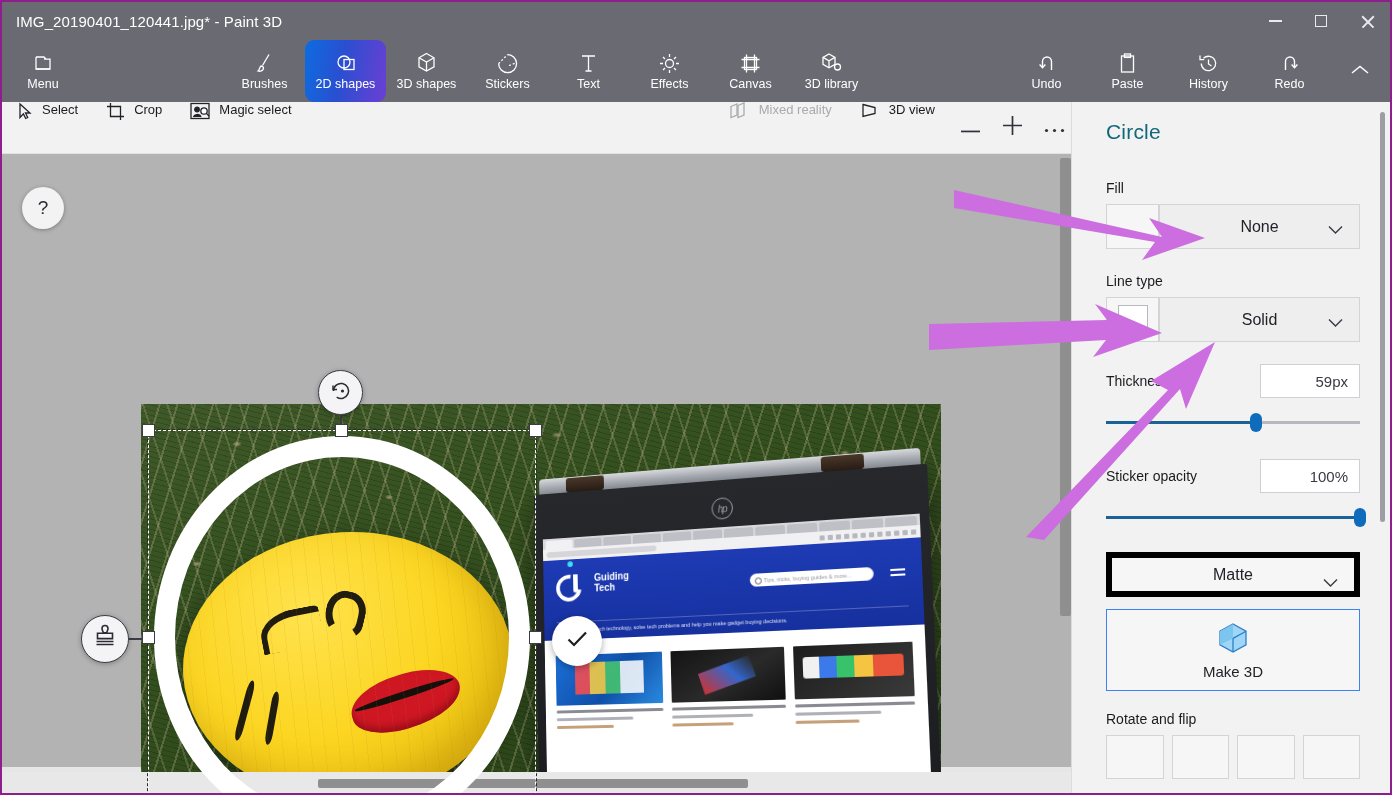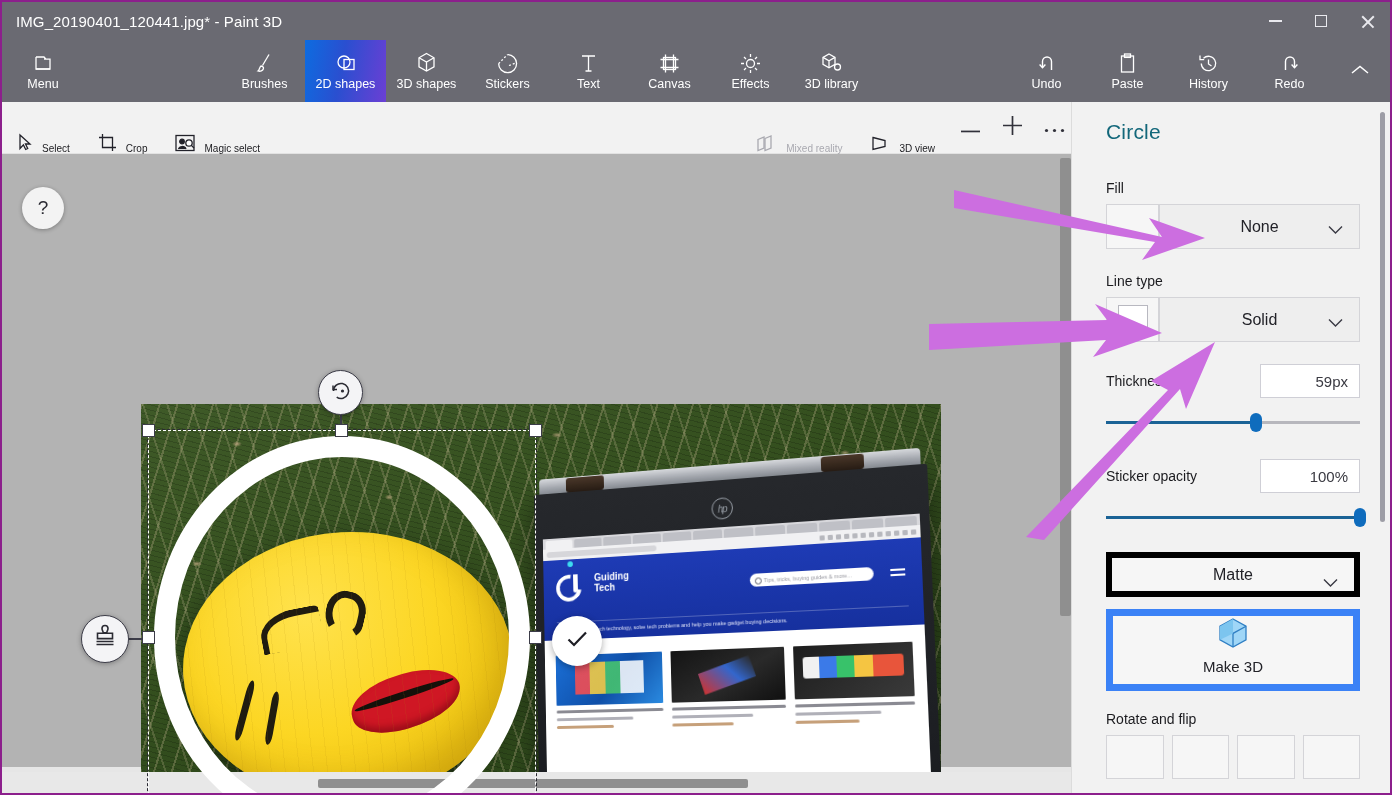--- a/index.html
+++ b/index.html
@@ -53,40 +53,41 @@
   }
   .rb {
     width: 81px; height: 62px;
     display: flex; flex-direction: column;
     align-items: center; justify-content: center;
     color: #ffffff; font-size: 12.5px; gap: 3px;
     cursor: default; position: relative;
   }
   .rb.active {
     background: linear-gradient(100deg, #0d6ce0 0%, #2a4fd0 45%, #6b3fd4 100%);
+    border-radius: 9px;
   }
   .rb .ic { height: 24px; display:flex; align-items:center; justify-content:center; }
   .rb .lbl { line-height: 1; }
   .rb-menu { width: 82px; }
   .rb-spacer-a { flex: 0 0 140px; }
   .rb-spacer-b { flex: 1 1 auto; }
   .chev-up-btn {
     width: 60px; height: 62px; display: flex;
     align-items: center; justify-content: center; color: #fff;
   }
 
   
   .subbar {
     position: absolute; left: 0; top: 100px; width: 1073px; height: 52px;
     background: #f2f2f2; border-bottom: 1px solid #e2e2e2;
     display: flex; align-items: center;
   }
   .sb {
-    height: 52px; display: flex; align-items: flex-end; gap: 9px;
-    padding: 0 14px; color: #1b1b1f; font-size: 10px; cursor: default;
+    height: 52px; display: flex; align-items: flex-start; gap: 9px;
+    padding: 0 14px; color: #1b1b1f; font-size: 13px; cursor: default;
   }
   .sb.disabled { color: #a9a9b0; }
   .sb-spacer { flex: 1 1 auto; }
   .zoom-btn {
     width: 42px; height: 52px; display: flex;
     align-items: center; justify-content: center; color: #31313a;
   }
 
   
   .canvas-area {
@@ -440,23 +441,23 @@
   .track-fill {
     position: absolute; left: 0; top: 10px; height: 2.5px;
     background: #1b6396;
   }
   .thumb-s {
     position: absolute; top: 2px; width: 12px; height: 19px;
     background: #0f6cbd; border-radius: 6px; transform: translateX(-50%);
   }
   .make3d {
     margin: 12px 30px 0 34px; height: 82px; background: #f6f6f6;
-    border: 7px solid #3b82f6;
+    border: 1px solid #3b82f6;
     display: flex; flex-direction: column; align-items: center;
-    gap: 5px; color: #222228; font-size: 15px;
+    justify-content: center; gap: 5px; color: #222228; font-size: 15px;
   }
   .rf-row { display: flex; gap: 8px; padding: 0 30px 0 34px; }
   .rf-btn {
     flex: 1; height: 44px; background: #f6f6f6; border: 1px solid #d4d4d8;
   }
 
   
   .arrow { position: absolute; z-index: 60; pointer-events: none; }
 </style>
 </head>
@@ -539,35 +540,35 @@
         <svg width="19" height="20" viewBox="0 0 19 20" fill="none" stroke="#fff" stroke-width="1.3">
           <path d="M3 3h13M9.5 3v15M6.5 18h6"></path>
         </svg>
       </span>
       <span class="lbl">Text</span>
     </div>
 
     <div class="rb">
       <span class="ic">
         <svg width="21" height="21" viewBox="0 0 21 21" fill="none" stroke="#fff" stroke-width="1.3">
+          <circle cx="10.5" cy="10.5" r="4"></circle>
+          <path d="M10.5 1v3M10.5 17v3M1 10.5h3M17 10.5h3M4 4l2 2M15 15l2 2M17 4l-2 2M6 15l-2 2"></path>
+        </svg>
+      </span>
+      <span class="lbl">Effects</span>
+    </div>
+
+    <div class="rb">
+      <span class="ic">
+        <svg width="21" height="21" viewBox="0 0 21 21" fill="none" stroke="#fff" stroke-width="1.3">
           <rect x="4.5" y="4.5" width="12" height="12"></rect>
           <path d="M6.5 1.5v18M14.5 1.5v18M1.5 6.5h18M1.5 14.5h18"></path>
         </svg>
       </span>
       <span class="lbl">Canvas</span>
-    </div>
-
-    <div class="rb">
-      <span class="ic">
-        <svg width="21" height="21" viewBox="0 0 21 21" fill="none" stroke="#fff" stroke-width="1.3">
-          <circle cx="10.5" cy="10.5" r="4"></circle>
-          <path d="M10.5 1v3M10.5 17v3M1 10.5h3M17 10.5h3M4 4l2 2M15 15l2 2M17 4l-2 2M6 15l-2 2"></path>
-        </svg>
-      </span>
-      <span class="lbl">Effects</span>
     </div>
 
     <div class="rb">
       <span class="ic">
         <svg width="21" height="22" viewBox="0 0 21 22" fill="none" stroke="#fff" stroke-width="1.3">
           <path d="M8 2 14 5.4v7L8 15.8 2 12.4v-7z"></path>
             <path d="M2 5.4 8 8.8l6-3.4M8 8.8v7"></path>
           <circle cx="16.5" cy="15" r="3"></circle>
         </svg>
       </span>

